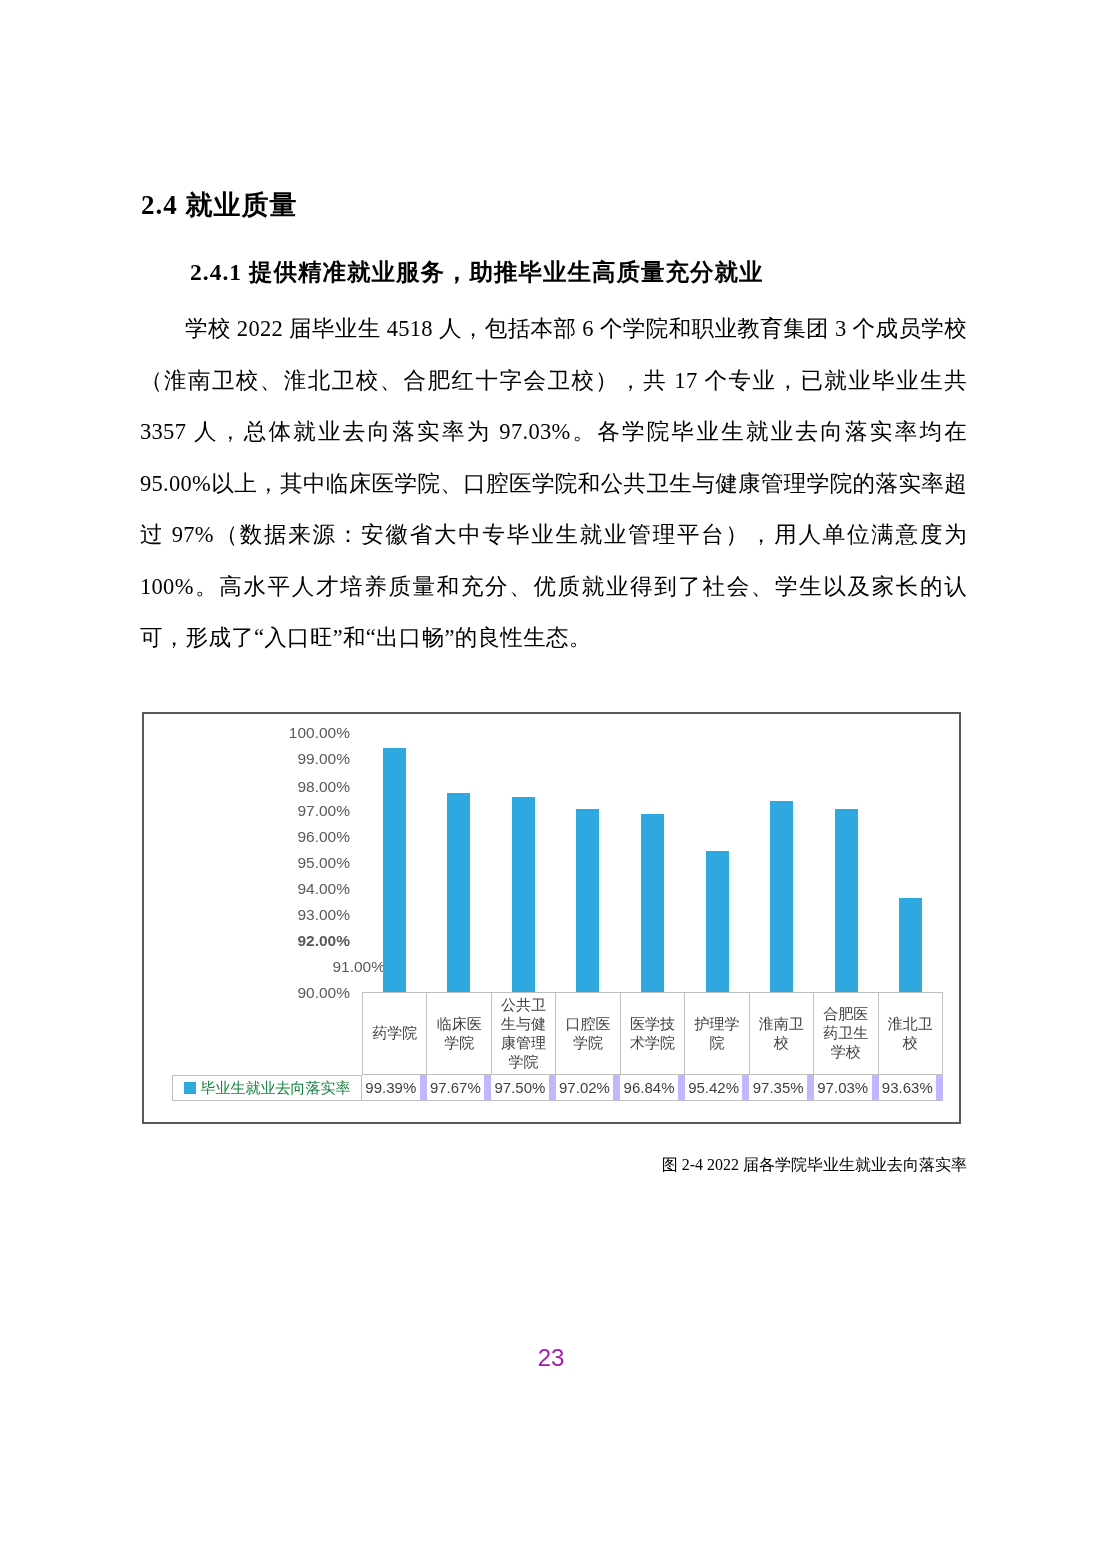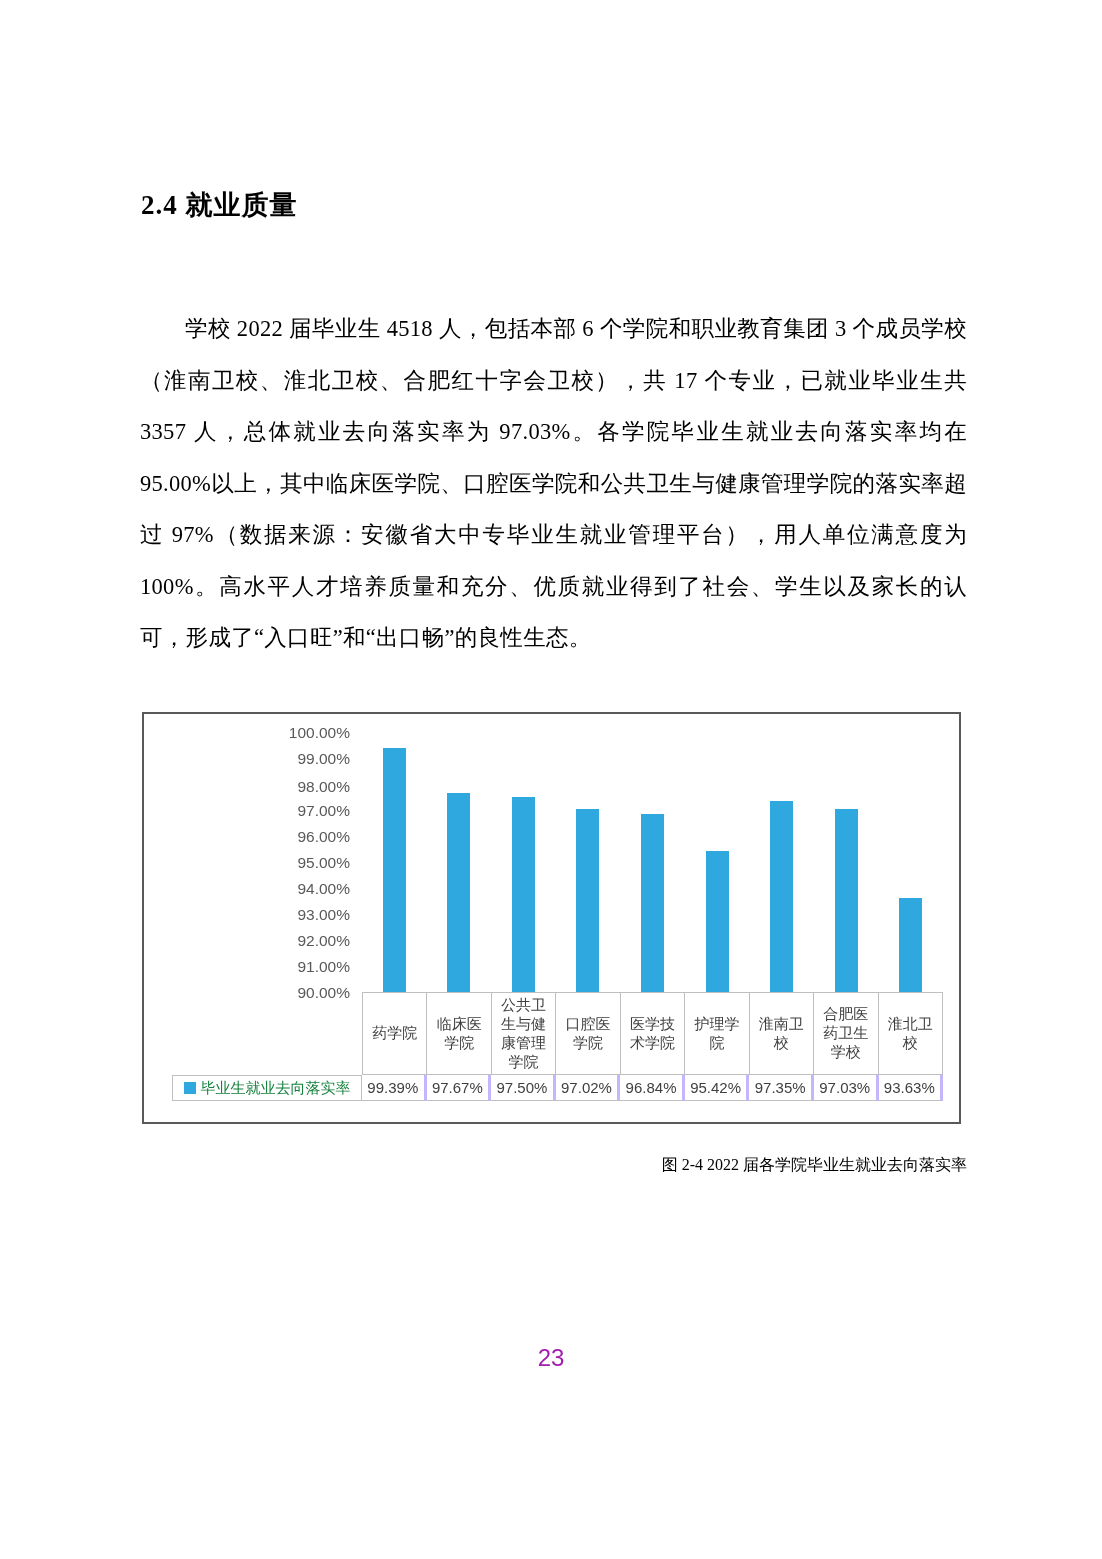--- a/index.html
+++ b/index.html
@@ -81,46 +81,47 @@
     gap:5px;font-size:15px;color:#15803d;
     box-sizing:border-box;border:1px solid #bfbfbf;
     background:#fff;
   }
   .legend-swatch{width:12px;height:12px;flex:0 0 auto;}
   .val-cell{
     flex:1;display:flex;align-items:center;justify-content:center;
     font-family:"Liberation Sans","DejaVu Sans",sans-serif;
     font-size:15px;color:#3f3f3f;
     box-sizing:border-box;
-    border-right:3px solid #c4b5fd;border-bottom:1px solid #bfbfbf;
+    border-right:7px solid #c4b5fd;border-bottom:1px solid #bfbfbf;
   }
 </style>
 </head>
 <body>
 
 <div class="page">
 
   <div class="sec-title">2.4 就业质量</div>
 
+  <div class="sub-title">2.4.1 提供精准就业服务，助推毕业生高质量充分就业</div>
 
   <div class="body-para para1">学校 2022 届毕业生 4518 人，包括本部 6 个学院和职业教育集团 3 个成员学校（淮南卫校、淮北卫校、合肥红十字会卫校），共 17 个专业，已就业毕业生共 3357 人，总体就业去向落实率为 97.03%。各学院毕业生就业去向落实率均在 95.00%以上，其中临床医学院、口腔医学院和公共卫生与健康管理学院的落实率超过 97%（数据来源：安徽省大中专毕业生就业管理平台），用人单位满意度为 100%。高水平人才培养质量和充分、优质就业得到了社会、学生以及家长的认可，形成了“入口旺”和“出口畅”的良性生态。</div>
 
   <div class="chart-box">
     <div class="chart-inner">
       <div class="y-axis">
           <div class="y-tick" style="top: 10px;">100.00%</div>
           <div class="y-tick" style="top: 36px;">99.00%</div>
           <div class="y-tick" style="top: 64px;">98.00%</div>
           <div class="y-tick" style="top: 88px;">97.00%</div>
           <div class="y-tick" style="top: 114px;">96.00%</div>
           <div class="y-tick" style="top: 140px;">95.00%</div>
           <div class="y-tick" style="top: 166px;">94.00%</div>
           <div class="y-tick" style="top: 192px;">93.00%</div>
-          <div class="y-tick" style="top: 218px;">92.00%</div>
-          <div class="y-tick" style="top: 244px;">91.00%</div>
+          <div class="y-tick" style="top: 218px; font-weight: bold;">92.00%</div>
+          <div class="y-tick" style="top: 244px; padding-left: 35px;">91.00%</div>
           <div class="y-tick" style="top: 270px;">90.00%</div>
         </div>
       <div class="plot">
           <div class="bar-col">
             <div class="bar" style="height: 244.14px; background: rgb(47, 168, 224);"></div>
           </div>
           <div class="bar-col">
             <div class="bar" style="height: 199.42px; background: rgb(47, 168, 224);"></div>
           </div>
           <div class="bar-col">

